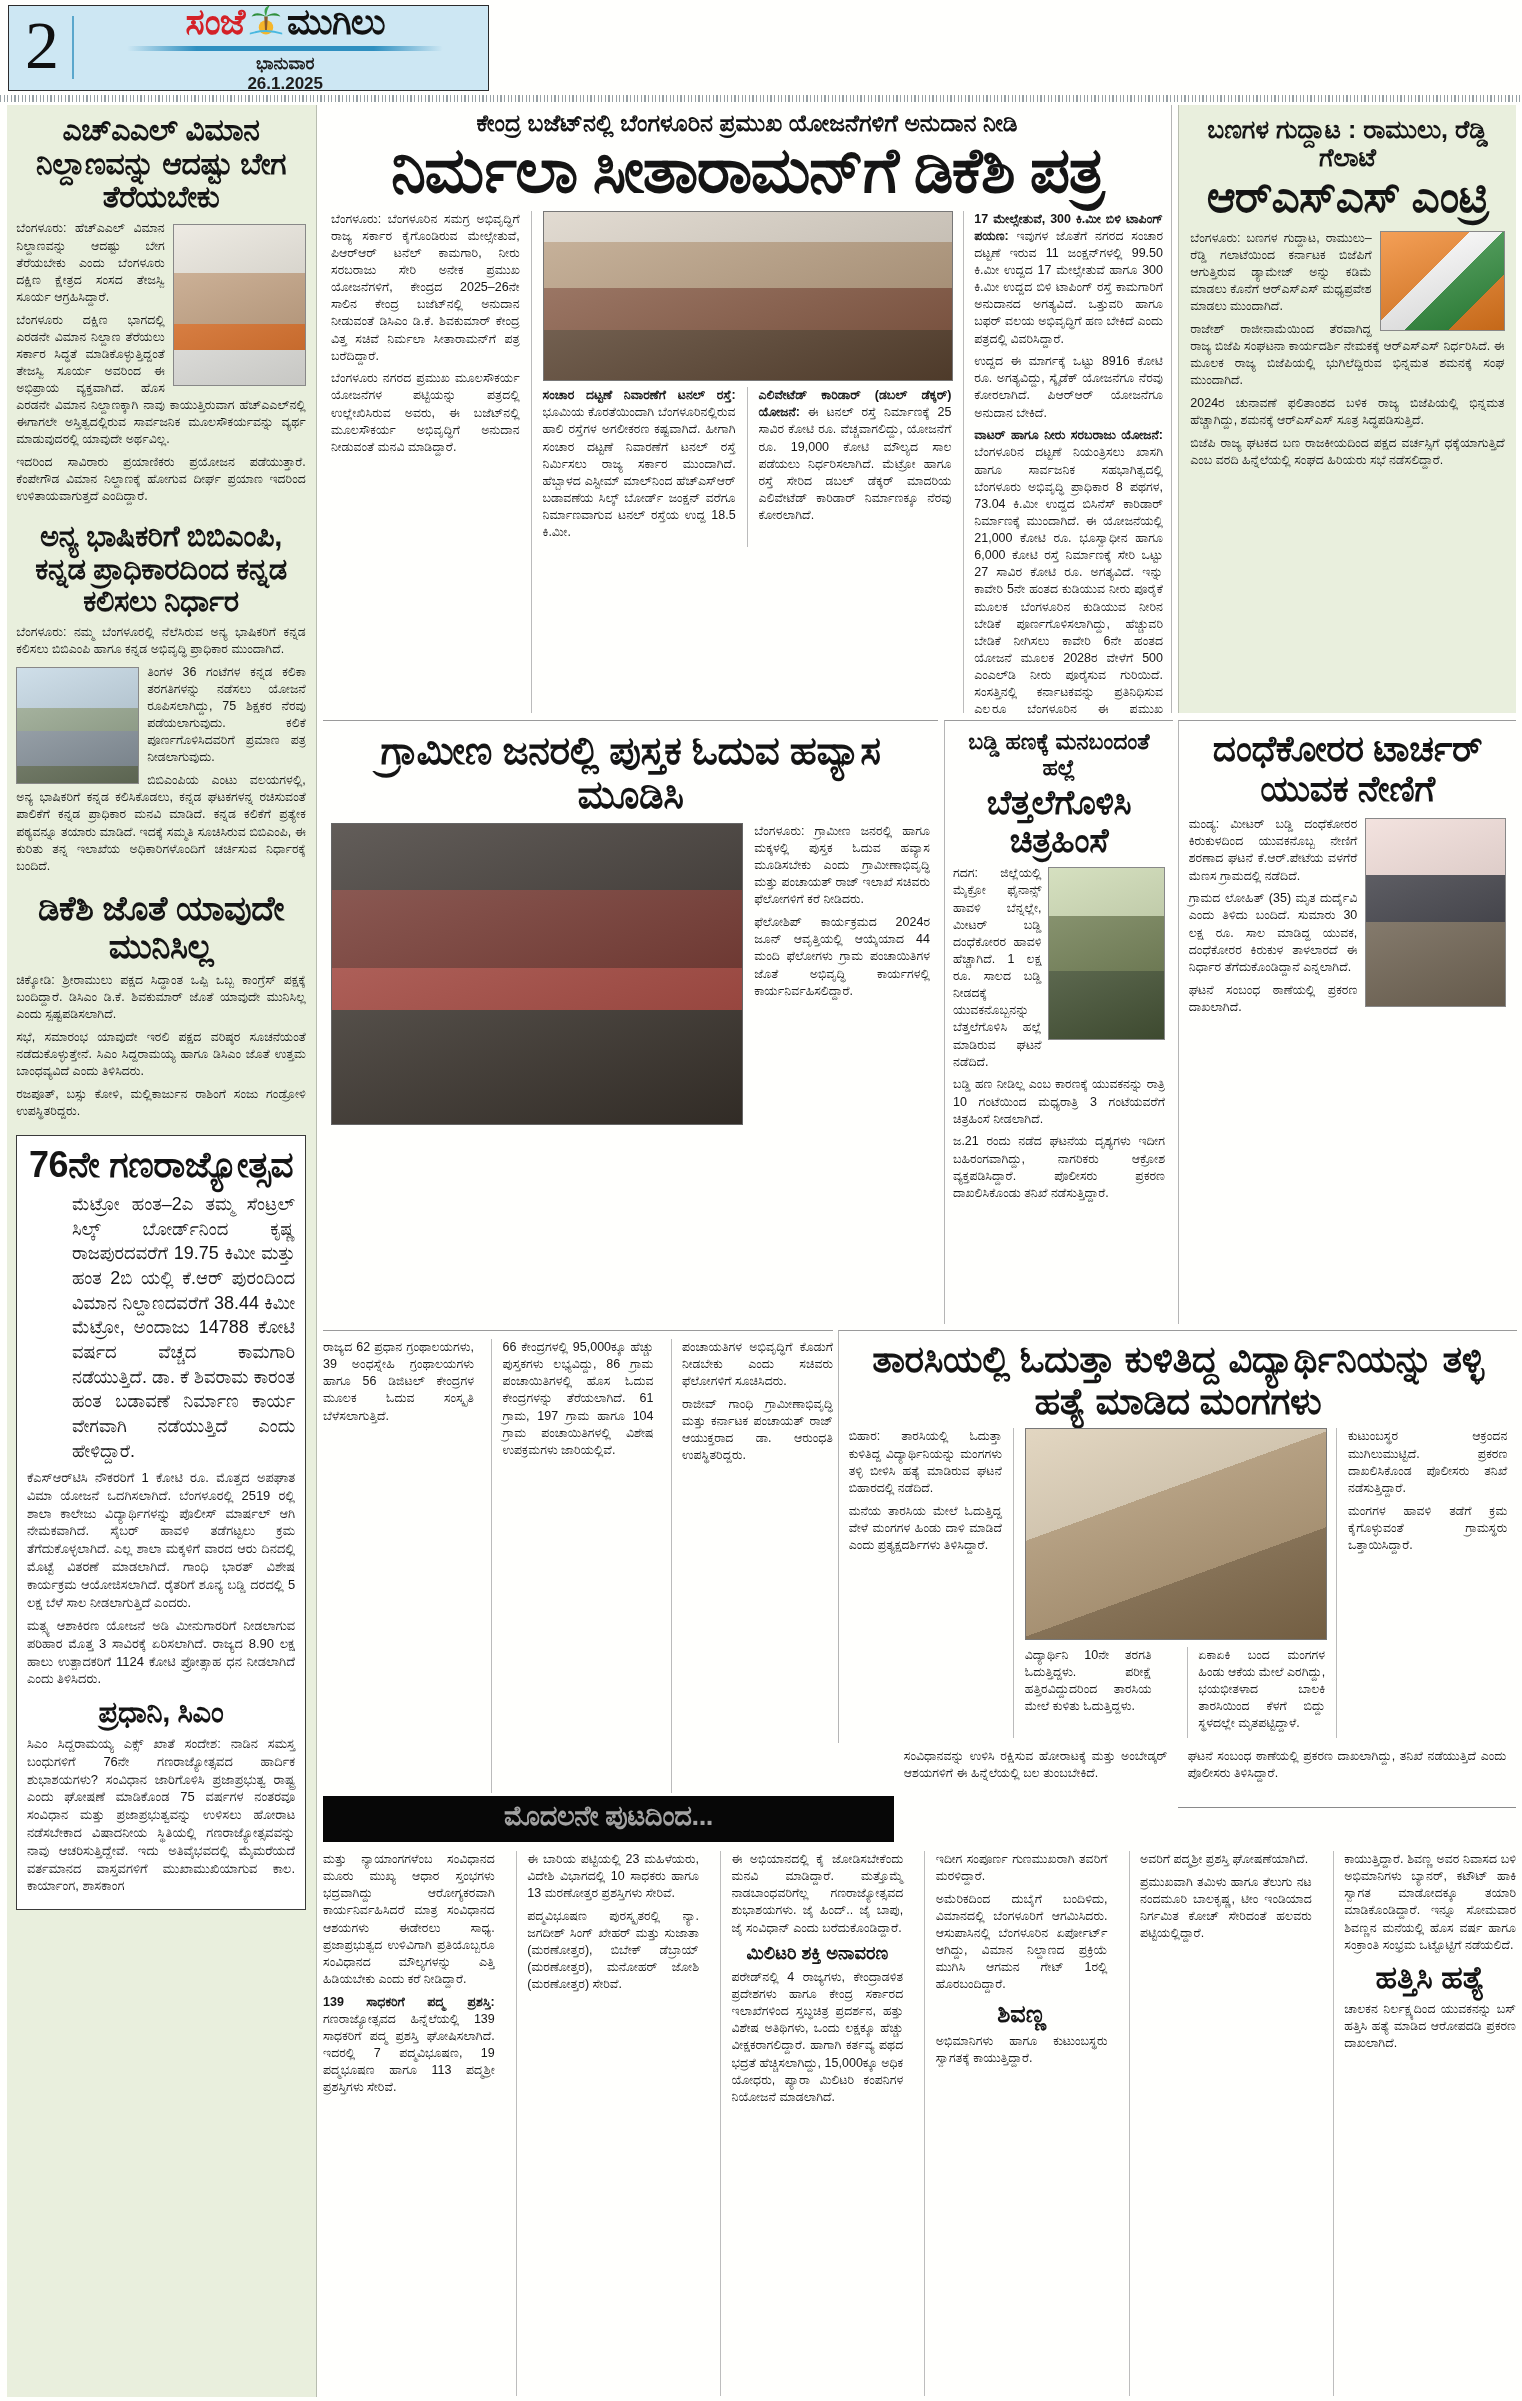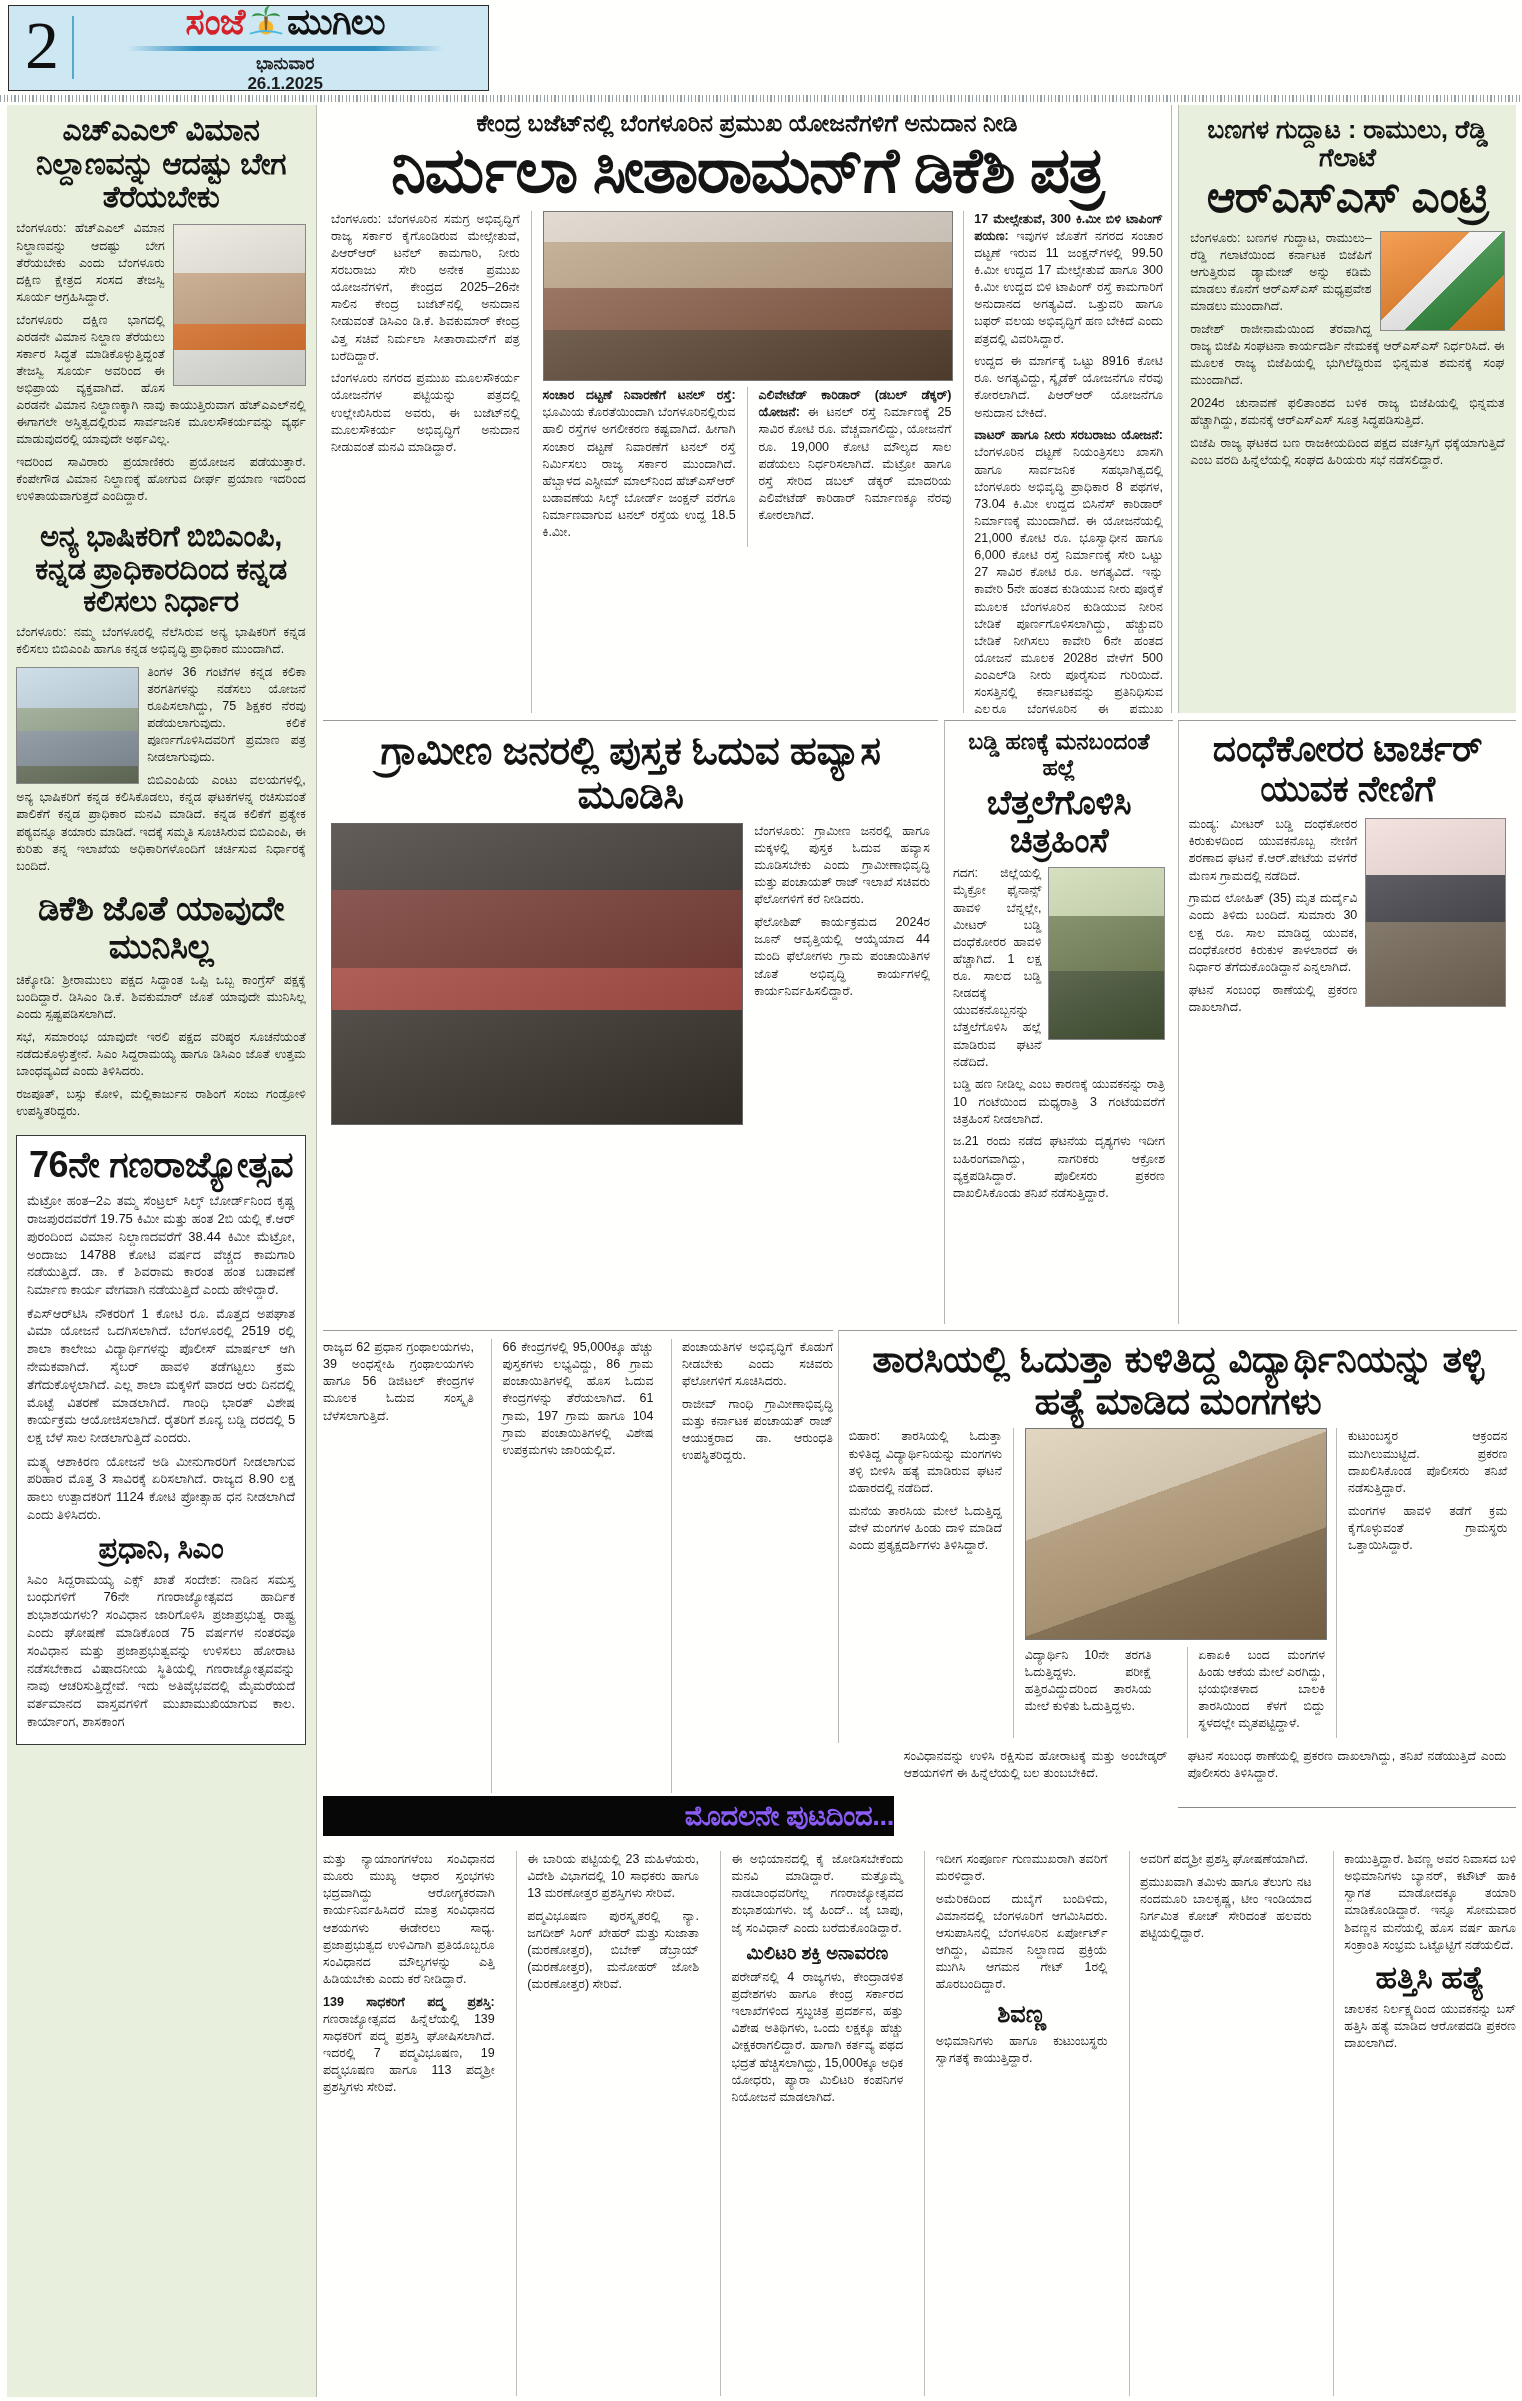--- a/index.html
+++ b/index.html
@@ -76,22 +76,22 @@
   .readingcont .col{flex:1;}
 
   .monkey{left:838px;top:1330px;width:679px;height:413px;border-top:0.8px solid #9a9a9a;border-left:0.8px solid #b5b5b5;padding:6.5px 9.7px 0;}
   .hd-monkey{font-size:37px;}
   .ph-monkeys{width:100%;height:210px;border:0.8px solid #777;
     background:linear-gradient(160deg,#d9c9ad 0 35%,#b59a74 35% 65%,#8c7351 65% 100%);}
 
   .rowa-mid{left:899px;top:1748px;width:273px;height:87px;padding:0 4.8px;}
   .rowa-right{left:1178px;top:1748px;width:338px;height:60px;border-bottom:0.8px solid #8a8a8a;padding:0 9.7px;}
 
-  .banner{left:323px;top:1796px;width:571px;height:40px;background:#070707;color:#8b5cf6;
-    font-size:27.4px;font-weight:800;text-align:right;line-height:40px;letter-spacing:-0.4px;}
+  .banner{left:323px;top:1796px;width:571px;height:46px;background:#070707;color:#a3a3a3;
+    font-size:27.4px;font-weight:800;text-align:center;line-height:40px;letter-spacing:-0.4px;}
 
   .bottom{left:323px;top:1851px;width:1193px;height:545px;display:flex;gap:21px;}
   .bottom .col{flex:1;}
   .bottom .col + .col{border-left:0.8px solid #bdbdbd;padding-left:10.5px;}
   .sub-h{font-size:18px;font-weight:800;text-align:center;margin:6.5px 0 4.8px;}
   .sub-h-big{font-size:31px;font-weight:900;}
 
   .palm{width:36px;height:36px;flex:none;}
 </style>
 </head>
@@ -142,21 +142,21 @@
 
     <article>
       <h2 class="hd" style="font-size:34px;">ಡಿಕೆಶಿ ಜೊತೆ ಯಾವುದೇ ಮುನಿಸಿಲ್ಲ</h2>
       <p class="bt">ಚಿಕ್ಕೋಡಿ: ಶ್ರೀರಾಮುಲು ಪಕ್ಷದ ಸಿದ್ಧಾಂತ ಒಪ್ಪಿ ಒಬ್ಬ ಕಾಂಗ್ರೆಸ್ ಪಕ್ಷಕ್ಕೆ ಬಂದಿದ್ದಾರೆ. ಡಿಸಿಎಂ ಡಿ.ಕೆ. ಶಿವಕುಮಾರ್ ಜೊತೆ ಯಾವುದೇ ಮುನಿಸಿಲ್ಲ ಎಂದು ಸ್ಪಷ್ಟಪಡಿಸಲಾಗಿದೆ.</p>
       <p class="bt">ಸಭೆ, ಸಮಾರಂಭ ಯಾವುದೇ ಇರಲಿ ಪಕ್ಷದ ವರಿಷ್ಠರ ಸೂಚನೆಯಂತೆ ನಡೆದುಕೊಳ್ಳುತ್ತೇನೆ. ಸಿಎಂ ಸಿದ್ದರಾಮಯ್ಯ ಹಾಗೂ ಡಿಸಿಎಂ ಜೊತೆ ಉತ್ತಮ ಬಾಂಧವ್ಯವಿದೆ ಎಂದು ತಿಳಿಸಿದರು.</p>
       <p class="bt">ರಜಪೂತ್, ಬಸ್ಸು ಕೋಳಿ, ಮಲ್ಲಿಕಾರ್ಜುನ ರಾಶಿಂಗೆ ಸಂಜು ಗಂಡ್ರೋಳಿ ಉಪಸ್ಥಿತರಿದ್ದರು.</p>
     </article>
 
     <article class="box-white">
       <h2 class="hd" style="font-size:36px;">76ನೇ ಗಣರಾಜ್ಯೋತ್ಸವ</h2>
-      <p class="bt" style="font-size:13px;">ಮೆಟ್ರೋ ಹಂತ–2ಎ ತಮ್ಮ ಸೆಂಟ್ರಲ್ ಸಿಲ್ಕ್ ಬೋರ್ಡ್‌ನಿಂದ ಕೃಷ್ಣ ರಾಜಪುರದವರೆಗೆ 19.75 ಕಿಮೀ ಮತ್ತು ಹಂತ 2ಬಿ ಯಲ್ಲಿ ಕೆ.ಆರ್ ಪುರಂದಿಂದ ವಿಮಾನ ನಿಲ್ದಾಣದವರೆಗೆ 38.44 ಕಿಮೀ ಮೆಟ್ರೋ, ಅಂದಾಜು 14788 ಕೋಟಿ ವರ್ಷದ ವೆಚ್ಚದ ಕಾಮಗಾರಿ ನಡೆಯುತ್ತಿದೆ. ಡಾ. ಕೆ ಶಿವರಾಮ ಕಾರಂತ ಹಂತ ಬಡಾವಣೆ ನಿರ್ಮಾಣ ಕಾರ್ಯ ವೇಗವಾಗಿ ನಡೆಯುತ್ತಿದೆ ಎಂದು ಹೇಳಿದ್ದಾರೆ.</p>
+      <p class="bt" style="font-size:18px;margin-left:45px;">ಮೆಟ್ರೋ ಹಂತ–2ಎ ತಮ್ಮ ಸೆಂಟ್ರಲ್ ಸಿಲ್ಕ್ ಬೋರ್ಡ್‌ನಿಂದ ಕೃಷ್ಣ ರಾಜಪುರದವರೆಗೆ 19.75 ಕಿಮೀ ಮತ್ತು ಹಂತ 2ಬಿ ಯಲ್ಲಿ ಕೆ.ಆರ್ ಪುರಂದಿಂದ ವಿಮಾನ ನಿಲ್ದಾಣದವರೆಗೆ 38.44 ಕಿಮೀ ಮೆಟ್ರೋ, ಅಂದಾಜು 14788 ಕೋಟಿ ವರ್ಷದ ವೆಚ್ಚದ ಕಾಮಗಾರಿ ನಡೆಯುತ್ತಿದೆ. ಡಾ. ಕೆ ಶಿವರಾಮ ಕಾರಂತ ಹಂತ ಬಡಾವಣೆ ನಿರ್ಮಾಣ ಕಾರ್ಯ ವೇಗವಾಗಿ ನಡೆಯುತ್ತಿದೆ ಎಂದು ಹೇಳಿದ್ದಾರೆ.</p>
       <p class="bt" style="font-size:13px;">ಕೆಎಸ್‌ಆರ್‌ಟಿಸಿ ನೌಕರರಿಗೆ 1 ಕೋಟಿ ರೂ. ಮೊತ್ತದ ಅಪಘಾತ ವಿಮಾ ಯೋಜನೆ ಒದಗಿಸಲಾಗಿದೆ. ಬೆಂಗಳೂರಲ್ಲಿ 2519 ರಲ್ಲಿ ಶಾಲಾ ಕಾಲೇಜು ವಿದ್ಯಾರ್ಥಿಗಳನ್ನು ಪೊಲೀಸ್ ಮಾರ್ಷಲ್ ಆಗಿ ನೇಮಕವಾಗಿದೆ. ಸೈಬರ್ ಹಾವಳಿ ತಡೆಗಟ್ಟಲು ಕ್ರಮ ತೆಗೆದುಕೊಳ್ಳಲಾಗಿದೆ. ಎಲ್ಲ ಶಾಲಾ ಮಕ್ಕಳಿಗೆ ವಾರದ ಆರು ದಿನದಲ್ಲಿ ಮೊಟ್ಟೆ ವಿತರಣೆ ಮಾಡಲಾಗಿದೆ. ಗಾಂಧಿ ಭಾರತ್ ವಿಶೇಷ ಕಾರ್ಯಕ್ರಮ ಆಯೋಜಿಸಲಾಗಿದೆ. ರೈತರಿಗೆ ಶೂನ್ಯ ಬಡ್ಡಿ ದರದಲ್ಲಿ 5 ಲಕ್ಷ ಬೆಳೆ ಸಾಲ ನೀಡಲಾಗುತ್ತಿದೆ ಎಂದರು.</p>
       <p class="bt" style="font-size:13px;">ಮತ್ಸ್ಯ ಆಶಾಕಿರಣ ಯೋಜನೆ ಅಡಿ ಮೀನುಗಾರರಿಗೆ ನೀಡಲಾಗುವ ಪರಿಹಾರ ಮೊತ್ತ 3 ಸಾವಿರಕ್ಕೆ ಏರಿಸಲಾಗಿದೆ. ರಾಜ್ಯದ 8.90 ಲಕ್ಷ ಹಾಲು ಉತ್ಪಾದಕರಿಗೆ 1124 ಕೋಟಿ ಪ್ರೋತ್ಸಾಹ ಧನ ನೀಡಲಾಗಿದೆ ಎಂದು ತಿಳಿಸಿದರು.</p>
       <h3 class="hd" style="font-size:29px;margin:8px 0 6.5px;">ಪ್ರಧಾನಿ, ಸಿಎಂ</h3>
       <p class="bt" style="font-size:13px;">ಸಿಎಂ ಸಿದ್ದರಾಮಯ್ಯ ಎಕ್ಸ್ ಖಾತೆ ಸಂದೇಶ: ನಾಡಿನ ಸಮಸ್ತ ಬಂಧುಗಳಿಗೆ 76ನೇ ಗಣರಾಜ್ಯೋತ್ಸವದ ಹಾರ್ದಿಕ ಶುಭಾಶಯಗಳು? ಸಂವಿಧಾನ ಜಾರಿಗೊಳಿಸಿ ಪ್ರಜಾಪ್ರಭುತ್ವ ರಾಷ್ಟ್ರ ಎಂದು ಘೋಷಣೆ ಮಾಡಿಕೊಂಡ 75 ವರ್ಷಗಳ ನಂತರವೂ ಸಂವಿಧಾನ ಮತ್ತು ಪ್ರಜಾಪ್ರಭುತ್ವವನ್ನು ಉಳಿಸಲು ಹೋರಾಟ ನಡೆಸಬೇಕಾದ ವಿಷಾದನೀಯ ಸ್ಥಿತಿಯಲ್ಲಿ ಗಣರಾಜ್ಯೋತ್ಸವವನ್ನು ನಾವು ಆಚರಿಸುತ್ತಿದ್ದೇವೆ. ಇದು ಅತಿವೈಭವದಲ್ಲಿ ಮೈಮರೆಯದೆ ವರ್ತಮಾನದ ವಾಸ್ತವಗಳಿಗೆ ಮುಖಾಮುಖಿಯಾಗುವ ಕಾಲ. ಕಾರ್ಯಾಂಗ, ಶಾಸಕಾಂಗ</p>
     </article>
   </aside>
 
   <section class="abs center">
     <div class="kicker">ಕೇಂದ್ರ ಬಜೆಟ್‌ನಲ್ಲಿ ಬೆಂಗಳೂರಿನ ಪ್ರಮುಖ ಯೋಜನೆಗಳಿಗೆ ಅನುದಾನ ನೀಡಿ</div>
     <h1 class="headline-xl">ನಿರ್ಮಲಾ ಸೀತಾರಾಮನ್‌ಗೆ ಡಿಕೆಶಿ ಪತ್ರ</h1>

